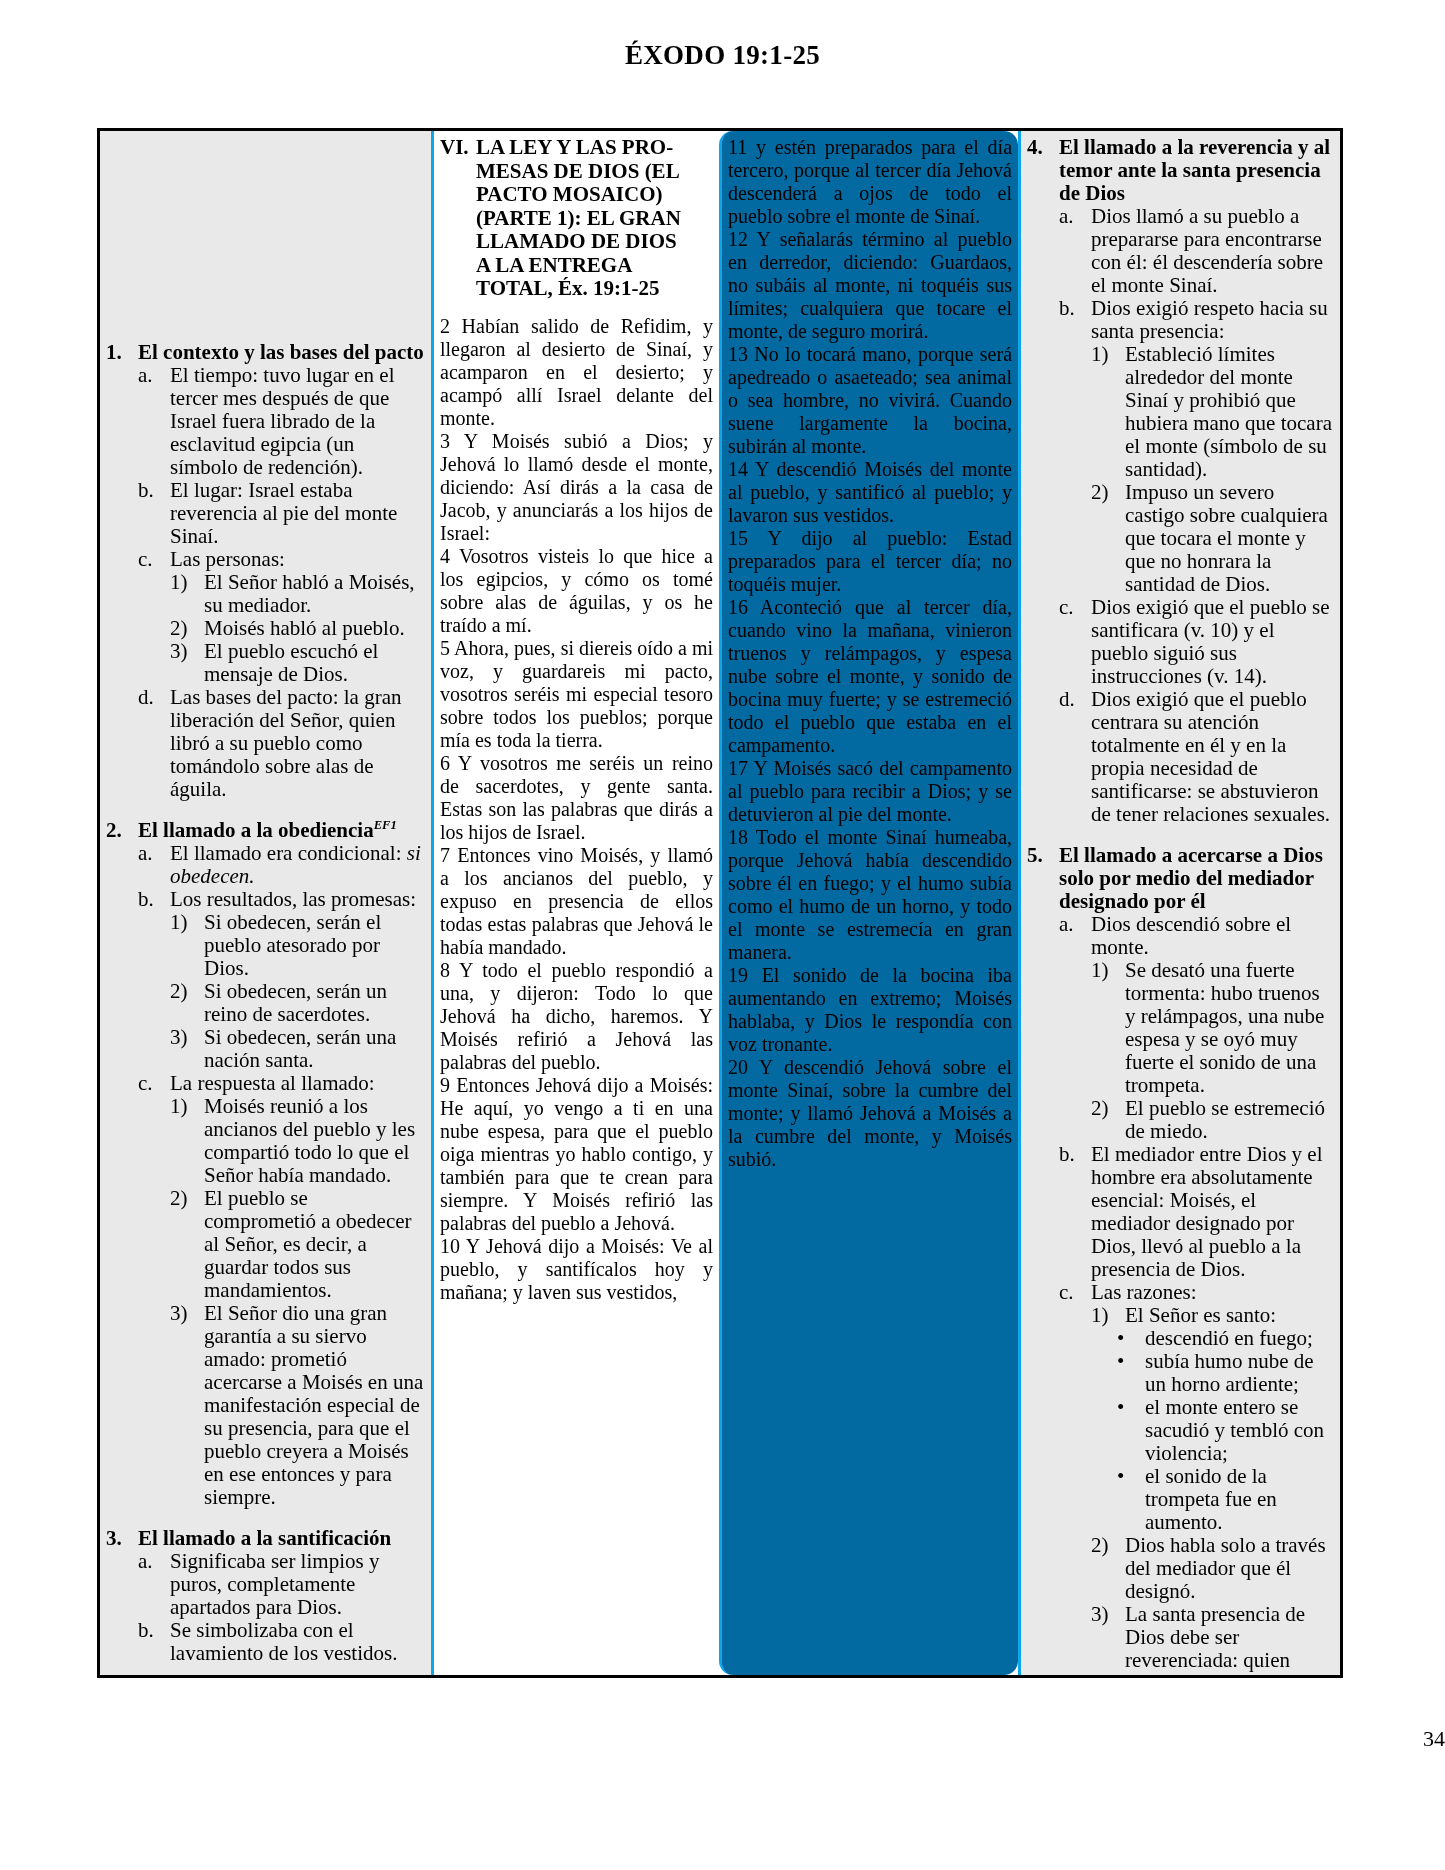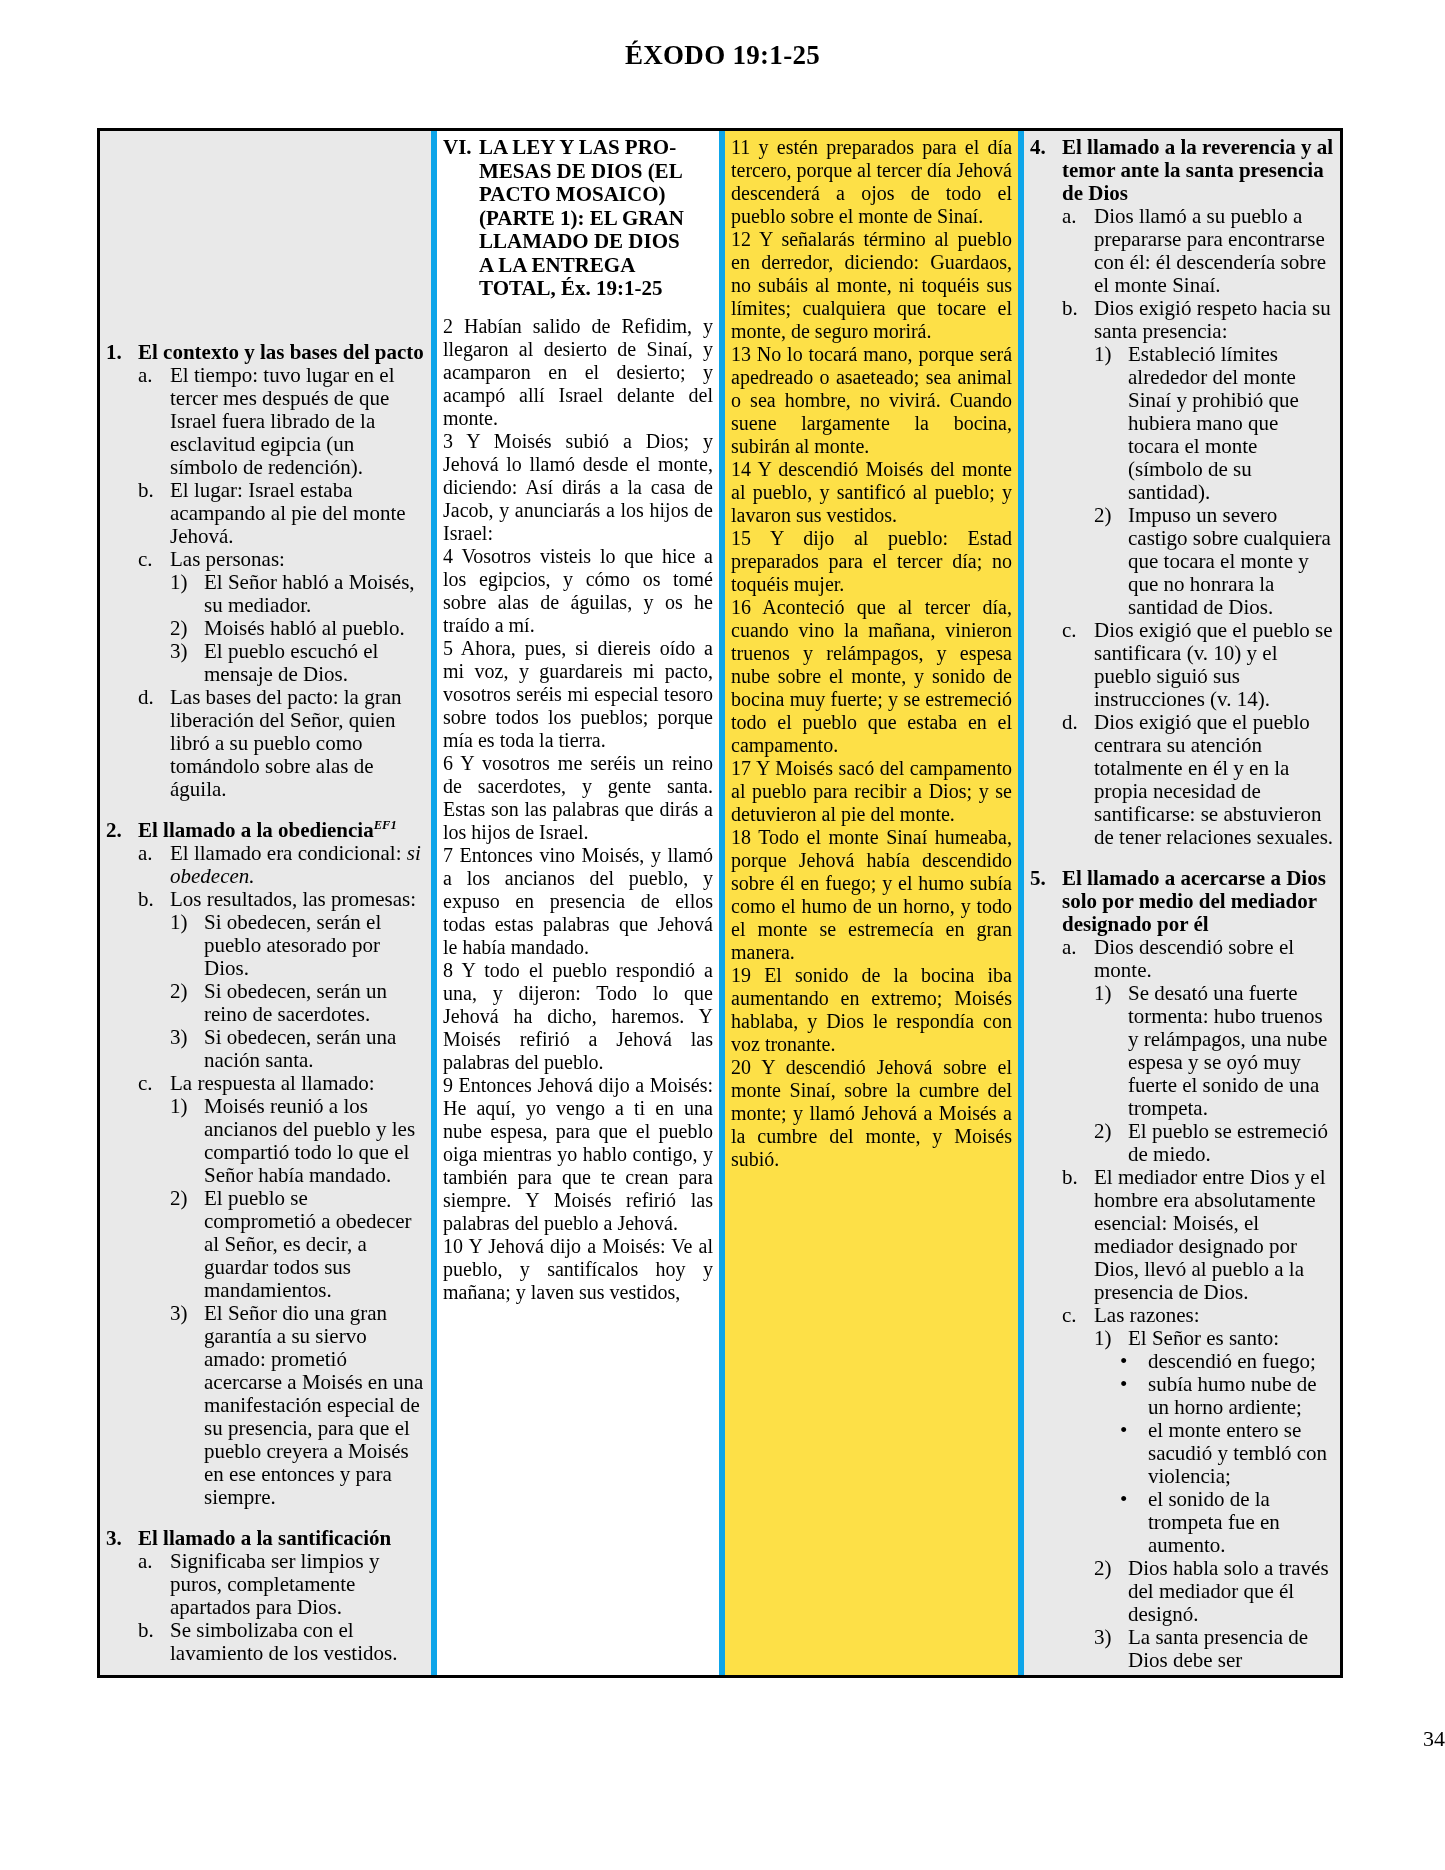--- a/index.html
+++ b/index.html
@@ -3,21 +3,21 @@
 <meta charset="utf-8">
 <style>
   html,body{margin:0;padding:0;background:#ffffff;}
   .page{position:relative;width:1445px;height:1870px;background:#ffffff;color:#000;
         font-family:"Liberation Serif","DejaVu Serif",serif;overflow:hidden;}
   .header{position:absolute;top:40px;left:0;width:100%;text-align:center;
           font-weight:bold;font-size:27px;letter-spacing:0.3px;}
   .grid{position:absolute;left:97px;top:128px;width:1246px;height:1550px;
         border:3px solid #000;box-sizing:border-box;display:grid;
         grid-template-columns:331px 288px 299px 1fr;}
-  .col{box-sizing:border-box;border-left:6px solid #0ea5e9;padding:5px 6px;overflow:hidden;}
+  .col{box-sizing:border-box;border-left:3px solid #0ea5e9;padding:5px 6px;overflow:hidden;}
   .col:first-child{border-left:none;}
   .outline{font-size:21px;line-height:23px;text-align:left;}
   .scripture{font-size:20px;line-height:23px;}
   .blk{margin:0;}
   .h{display:grid;grid-template-columns:32px 1fr;font-weight:bold;}
   .a{display:grid;grid-template-columns:32px 1fr;margin-left:32px;}
   .n{display:grid;grid-template-columns:34px 1fr;margin-left:64px;}
   .b{display:grid;grid-template-columns:28px 1fr;margin-left:90px;}
   .gap{margin-top:18px;}
   .lab{white-space:nowrap;}
@@ -39,21 +39,21 @@
         <div class="blk h">
           <span class="lab">1.</span>
           <span class="tx"><span>El contexto y las bases del pacto</span></span>
         </div>
         <div class="blk a">
           <span class="lab">a.</span>
           <span class="tx"><span>El tiempo: tuvo lugar en el tercer mes después de que Israel fuera librado de la esclavitud egipcia (un símbolo de redención).</span></span>
         </div>
         <div class="blk a">
           <span class="lab">b.</span>
-          <span class="tx"><span>El lugar: Israel estaba acampando al pie del monte Jehová.</span></span>
+          <span class="tx"><span>El lugar: Israel estaba reverencia al pie del monte Sinaí.</span></span>
         </div>
         <div class="blk a">
           <span class="lab">c.</span>
           <span class="tx"><span>Las personas:</span></span>
         </div>
         <div class="blk n">
           <span class="lab">1)</span>
           <span class="tx"><span>El Señor habló a Moisés, su mediador.</span></span>
         </div>
         <div class="blk n">
@@ -129,21 +129,21 @@
         <p class="blk v"><span class="vnum">2</span> <span>Habían salido de Refidim, y llegaron al desierto de Sinaí, y acamparon en el desierto; y acampó allí Israel delante del monte.</span></p>
         <p class="blk v"><span class="vnum">3</span> <span>Y Moisés subió a Dios; y Jehová lo llamó desde el monte, diciendo: Así dirás a la casa de Jacob, y anunciarás a los hijos de Israel:</span></p>
         <p class="blk v"><span class="vnum">4</span> <span>Vosotros visteis lo que hice a los egipcios, y cómo os tomé sobre alas de águilas, y os he traído a mí.</span></p>
         <p class="blk v"><span class="vnum">5</span> <span>Ahora, pues, si diereis oído a mi voz, y guardareis mi pacto, vosotros seréis mi especial tesoro sobre todos los pueblos; porque mía es toda la tierra.</span></p>
         <p class="blk v"><span class="vnum">6</span> <span>Y vosotros me seréis un reino de sacerdotes, y gente santa. Estas son las palabras que dirás a los hijos de Israel.</span></p>
         <p class="blk v"><span class="vnum">7</span> <span>Entonces vino Moisés, y llamó a los ancianos del pueblo, y expuso en presencia de ellos todas estas palabras que Jehová le había mandado.</span></p>
         <p class="blk v"><span class="vnum">8</span> <span>Y todo el pueblo respondió a una, y dijeron: Todo lo que Jehová ha dicho, haremos. Y Moisés refirió a Jehová las palabras del pueblo.</span></p>
         <p class="blk v"><span class="vnum">9</span> <span>Entonces Jehová dijo a Moisés: He aquí, yo vengo a ti en una nube espesa, para que el pueblo oiga mientras yo hablo contigo, y también para que te crean para siempre. Y Moisés refirió las palabras del pueblo a Jehová.</span></p>
         <p class="blk v"><span class="vnum">10</span> <span>Y Jehová dijo a Moisés: Ve al pueblo, y santifícalos hoy y mañana; y laven sus vestidos,</span></p>
       </div>
-    <div class="col scripture" style="background: #fde047;">
+    <div class="col scripture" style="background: #0369a1; border-radius: 14px;">
         <p class="blk v"><span class="vnum">11</span> <span>y estén preparados para el día tercero, porque al tercer día Jehová descenderá a ojos de todo el pueblo sobre el monte de Sinaí.</span></p>
         <p class="blk v"><span class="vnum">12</span> <span>Y señalarás término al pueblo en derredor, diciendo: Guardaos, no subáis al monte, ni toquéis sus límites; cualquiera que tocare el monte, de seguro morirá.</span></p>
         <p class="blk v"><span class="vnum">13</span> <span>No lo tocará mano, porque será apedreado o asaeteado; sea animal o sea hombre, no vivirá. Cuando suene largamente la bocina, subirán al monte.</span></p>
         <p class="blk v"><span class="vnum">14</span> <span>Y descendió Moisés del monte al pueblo, y santificó al pueblo; y lavaron sus vestidos.</span></p>
         <p class="blk v"><span class="vnum">15</span> <span>Y dijo al pueblo: Estad preparados para el tercer día; no toquéis mujer.</span></p>
         <p class="blk v"><span class="vnum">16</span> <span>Aconteció que al tercer día, cuando vino la mañana, vinieron truenos y relámpagos, y espesa nube sobre el monte, y sonido de bocina muy fuerte; y se estremeció todo el pueblo que estaba en el campamento.</span></p>
         <p class="blk v"><span class="vnum">17</span> <span>Y Moisés sacó del campamento al pueblo para recibir a Dios; y se detuvieron al pie del monte.</span></p>
         <p class="blk v"><span class="vnum">18</span> <span>Todo el monte Sinaí humeaba, porque Jehová había descendido sobre él en fuego; y el humo subía como el humo de un horno, y todo el monte se estremecía en gran manera.</span></p>
         <p class="blk v"><span class="vnum">19</span> <span>El sonido de la bocina iba aumentando en extremo; Moisés hablaba, y Dios le respondía con voz tronante.</span></p>
         <p class="blk v"><span class="vnum">20</span> <span>Y descendió Jehová sobre el monte Sinaí, sobre la cumbre del monte; y llamó Jehová a Moisés a la cumbre del monte, y Moisés subió.</span></p>

